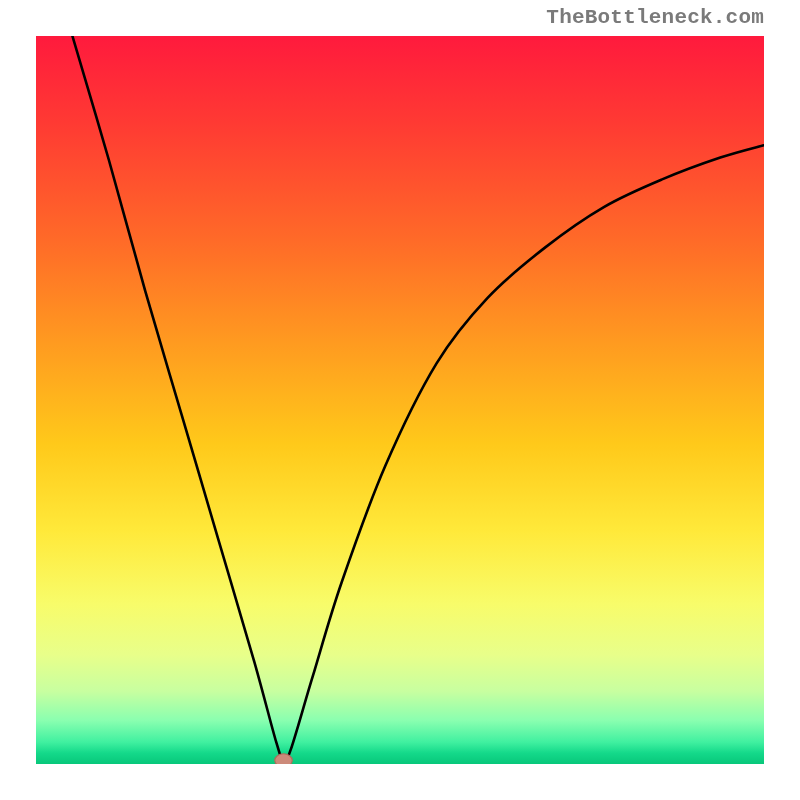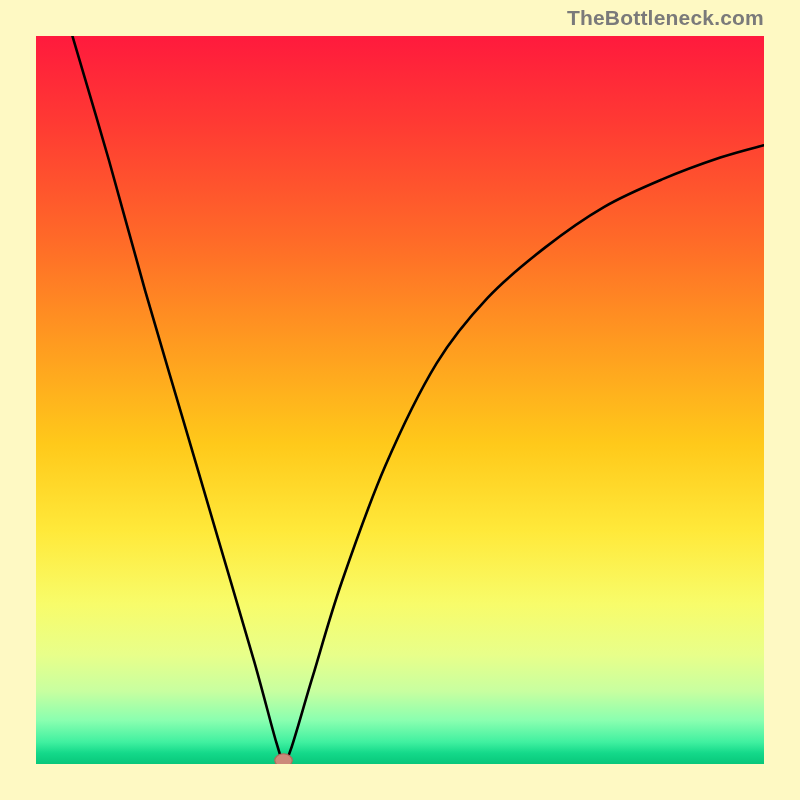--- a/index.html
+++ b/index.html
@@ -10,21 +10,22 @@
     background: #000;
     overflow: hidden;
     font-family: Arial, Helvetica, sans-serif;
   }
   .frame {
     position: absolute;
     top: 0;
     left: 0;
     width: 800px;
     height: 800px;
-    background: #fef9c3;
+    background: #ffffff;
+    font-family: Liberation Mono, monospace;
   }
   .plot-area {
     position: absolute;
     top: 36px;
     left: 36px;
     width: 728px;
     height: 728px;
     overflow: hidden;
   }
   .gradient {

